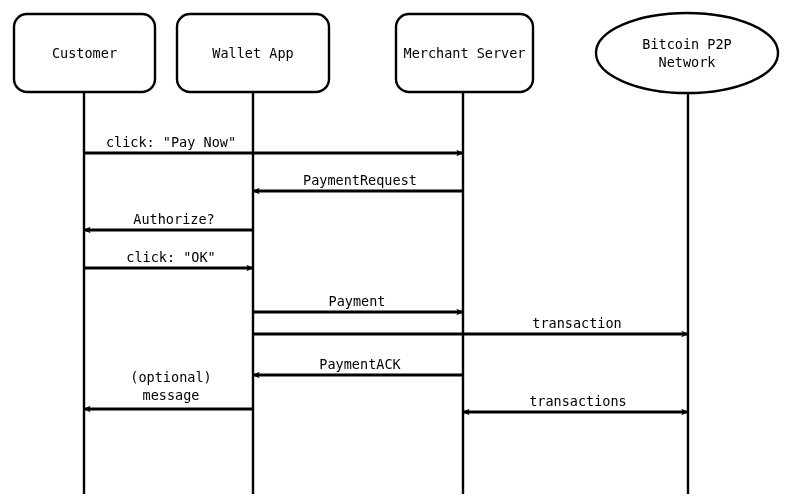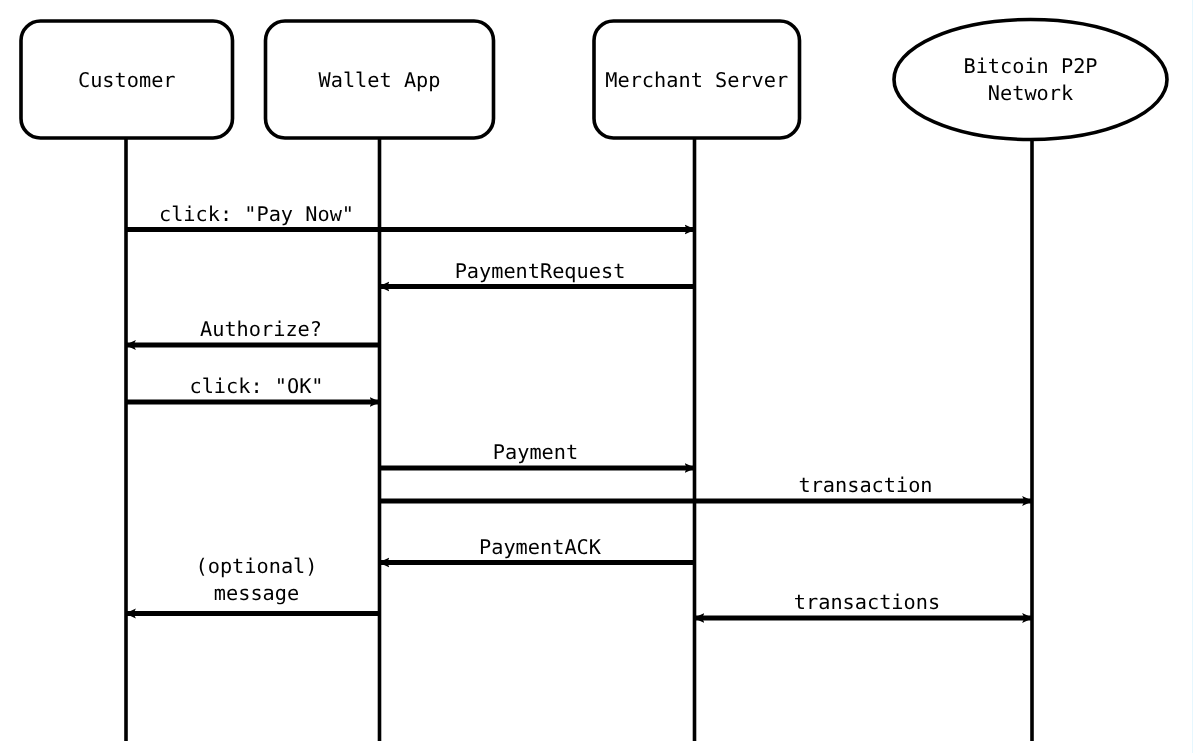--- a/index.html
+++ b/index.html
@@ -11,21 +11,21 @@
   body {
     width: 795px;
     height: 502px;
     overflow: hidden;
     font-family: "DejaVu Sans Mono", "Liberation Mono", monospace;
   }
   #diagram-root {
     position: relative;
     width: 795px;
     height: 502px;
-    background: #7dd3fc;
+    background: #0f766e;
     text-decoration: underline;
   }
   svg#sequence-diagram {
     display: block;
     width: 795px;
     height: 502px;
     background: #ffffff;
   }
   .node-shape {
     fill: #ffffff;

